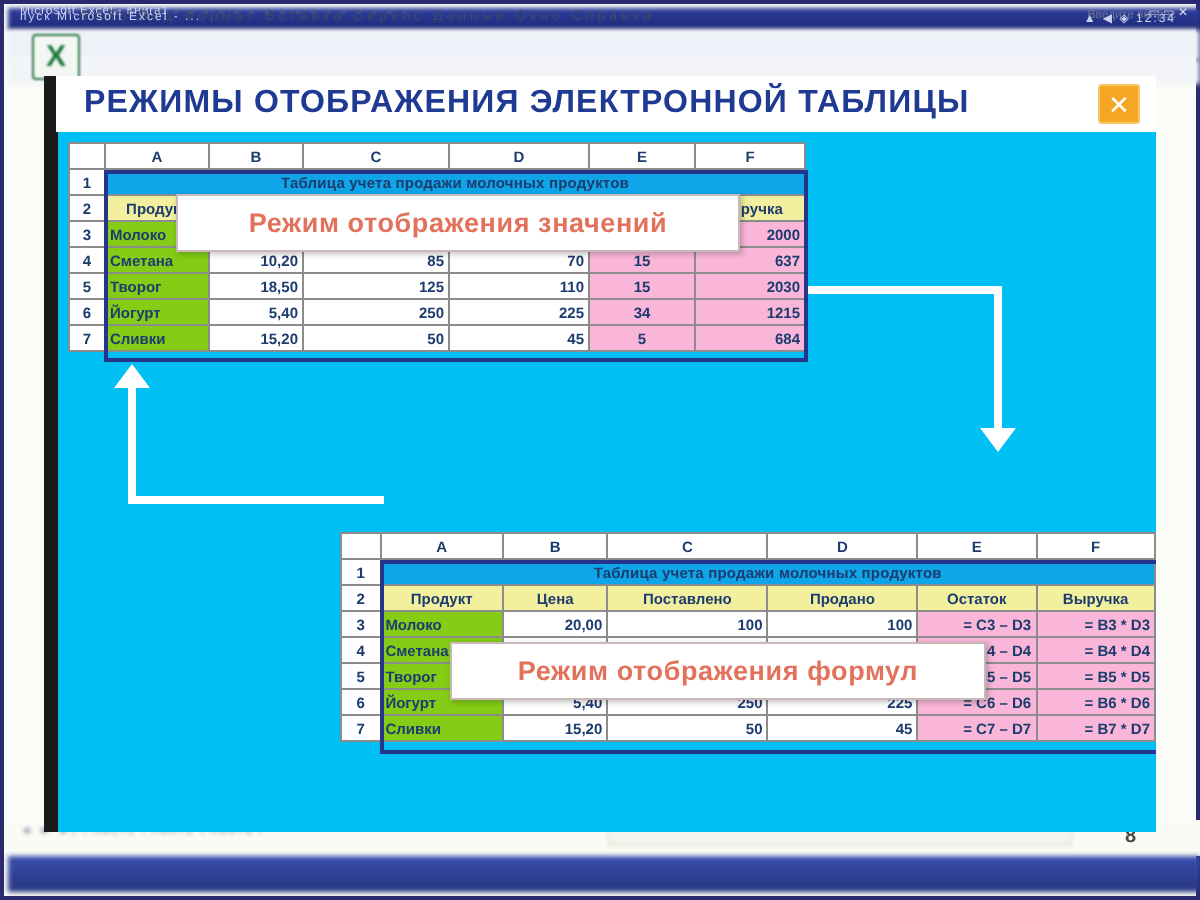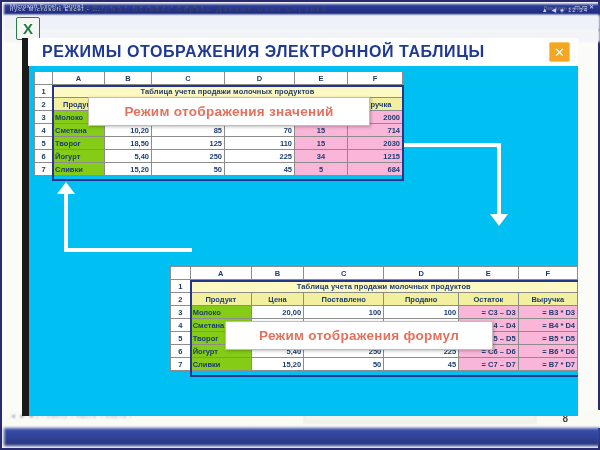--- a/index.html
+++ b/index.html
@@ -69,21 +69,21 @@
   .sheet table{border-collapse:collapse;table-layout:fixed;}
   .sheet td,.sheet th{
     border:1px solid #8c8c8c;font-size:7.5px;color:#1d3c6e;
     padding:0 2px;height:13px;box-sizing:border-box;
     font-weight:bold;overflow:hidden;white-space:nowrap;}
   .colhead{background:#ffffff;color:#111111;text-align:center;font-size:9px;
            font-weight:bold;height:14px;border:1px solid #9a9a9a;}
   .corner{background:#ffffff;border:1px solid #9a9a9a;}
   .rowhead{background:#ffffff;color:#111111;text-align:center;font-size:9px;
            font-weight:bold;width:18px;border:1px solid #9a9a9a;}
-  .t-title{background:#fef9c3;color:#1d3c6e;text-align:center;font-size:8.5px;
+  .t-title{background:#0ea5e9;color:#1d3c6e;text-align:center;font-size:8.5px;
            font-weight:bold;letter-spacing:.1px;}
   .hdr{background:#f2ef9e;text-align:center;font-size:6.2px;color:#1d3c6e;}
   .namecell{background:#84cc16;text-align:left;font-size:7px;padding-left:3px;}
   .num{background:#ffffff;text-align:right;font-weight:normal;font-size:8px;color:#22487f;}
   .pink{background:#f9b6d8;text-align:right;font-weight:normal;font-size:8px;color:#b3448a;}
   .pink.center{text-align:center;}
   .formula{background:#f9b6d8;text-align:right;font-size:7.2px;color:#c0392b;font-weight:bold;}
   .sheet-border{position:absolute;border:2px solid #26348a;box-sizing:border-box;
                 pointer-events:none;}
 
@@ -177,21 +177,21 @@
             <td class="pink center">0</td>
             <td class="pink">2000</td>
           </tr>
           <tr>
             <td class="rowhead">4</td>
             <td class="namecell">Сметана</td>
             <td class="num">10,20</td>
             <td class="num">85</td>
             <td class="num">70</td>
             <td class="pink center">15</td>
-            <td class="pink">714</td>
+            <td class="pink">637</td>
           </tr>
           <tr>
             <td class="rowhead">5</td>
             <td class="namecell">Творог</td>
             <td class="num">18,50</td>
             <td class="num">125</td>
             <td class="num">110</td>
             <td class="pink center">15</td>
             <td class="pink">2030</td>
           </tr>

